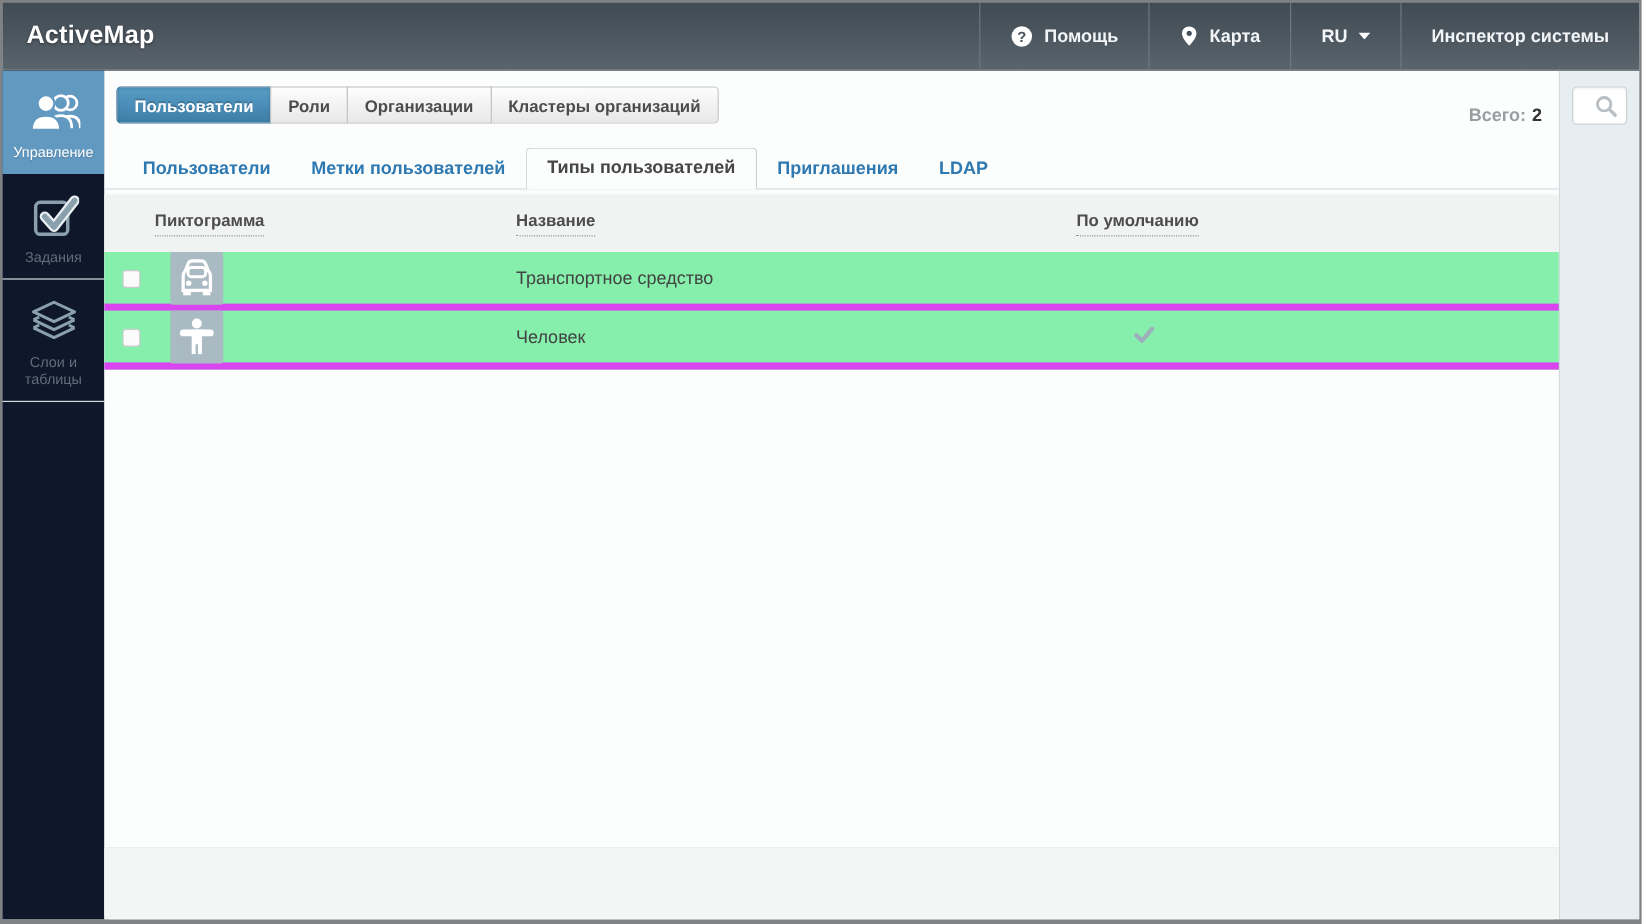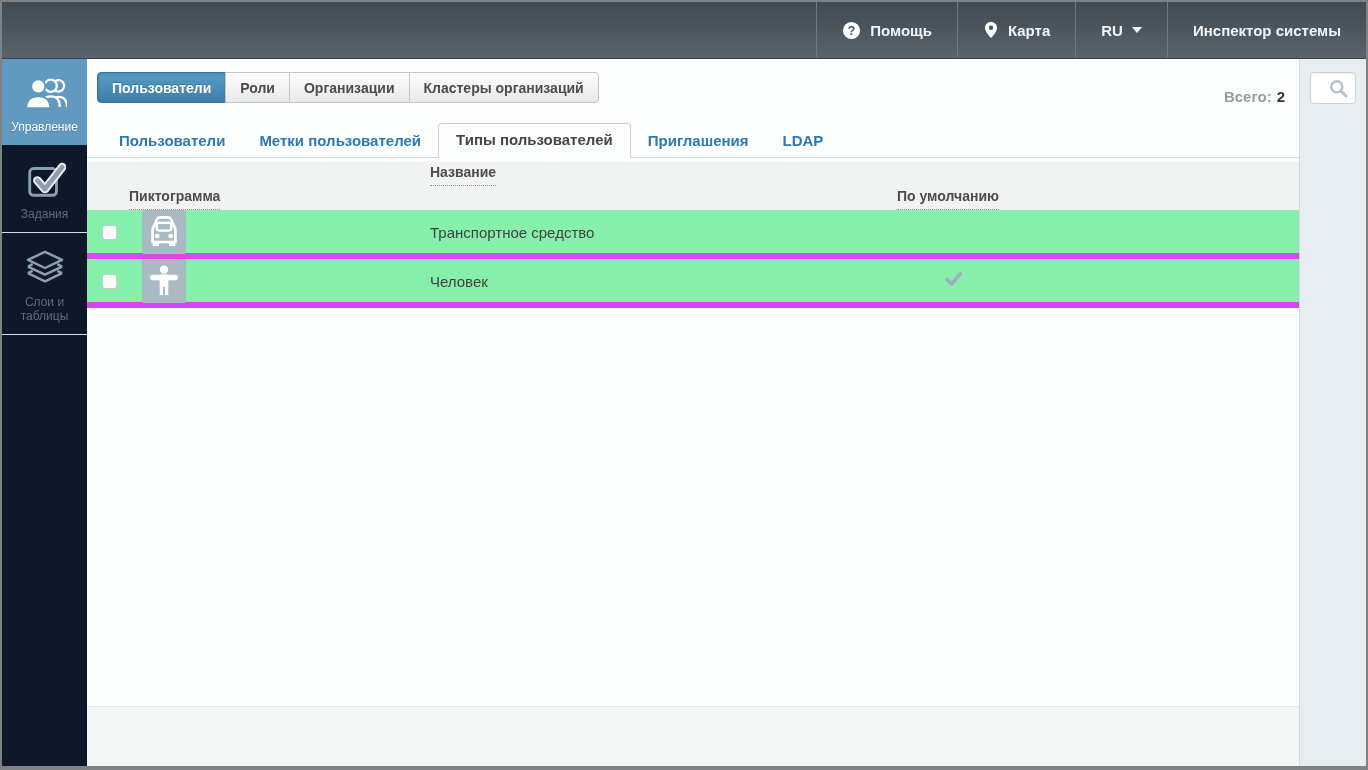--- a/index.html
+++ b/index.html
@@ -84,20 +84,21 @@
                      font-family:inherit; }
   .searchbox input::placeholder { color:#a8aeb3; font-style:italic; }
   .searchbox .mag { position:absolute; right:8px; top:7px; }
 </style>
 </head>
 <body>
 
 <div class="window">
 
   <div class="header">
+    <div class="logo">ActiveMap</div>
     <div class="hdr-nav">
 
       <div class="hdr-btn">
         <span>
           <svg width="19" height="19" viewBox="0 0 20 20">
             <circle cx="10" cy="10" r="9" fill="#fff"></circle>
             <text x="10" y="14.5" text-anchor="middle" font-size="13" font-weight="bold" fill="#46505a">?</text>
           </svg>
         </span>
         <span>Помощь</span>
@@ -192,25 +193,25 @@
 
       <div class="subtabs">
         <div class="subtab">Пользователи</div>
         <div class="subtab">Метки пользователей</div>
         <div class="subtab active">Типы пользователей</div>
         <div class="subtab">Приглашения</div>
         <div class="subtab">LDAP</div>
       </div>
 
       <div class="thead grid">
+        <div class="th c2">
+          <span>Пиктограмма</span>
+        </div>
         <div class="th c3">
           <span>Название</span>
-        </div>
-        <div class="th c2">
-          <span>Пиктограмма</span>
         </div>
         <div class="th c4">
           <span>По умолчанию</span>
         </div>
       </div>
 
       <div class="trow grid">
         <input type="checkbox" class="cb" style="">
         <div class="tile">
           <svg width="40" height="40" viewBox="0 0 44 44" fill="none" stroke="#fff">

